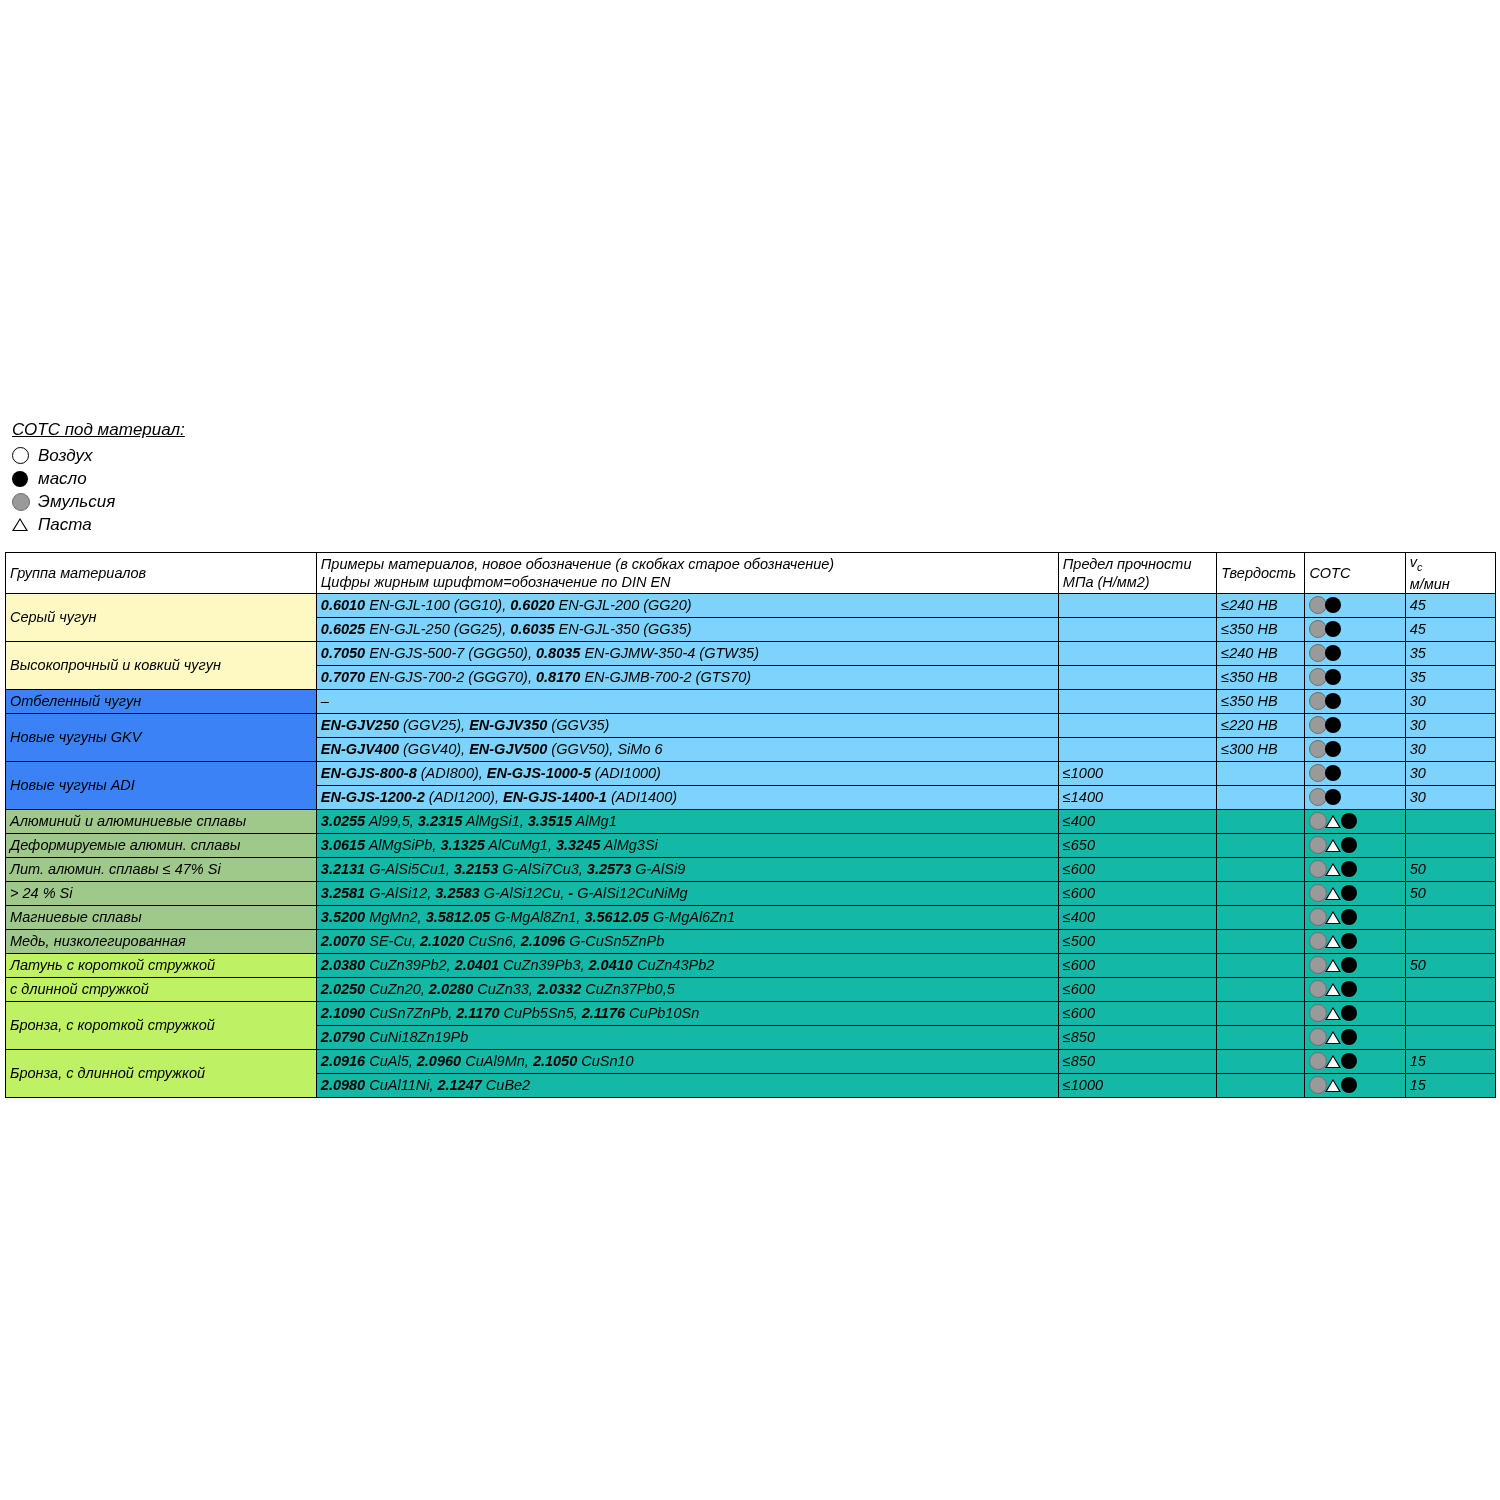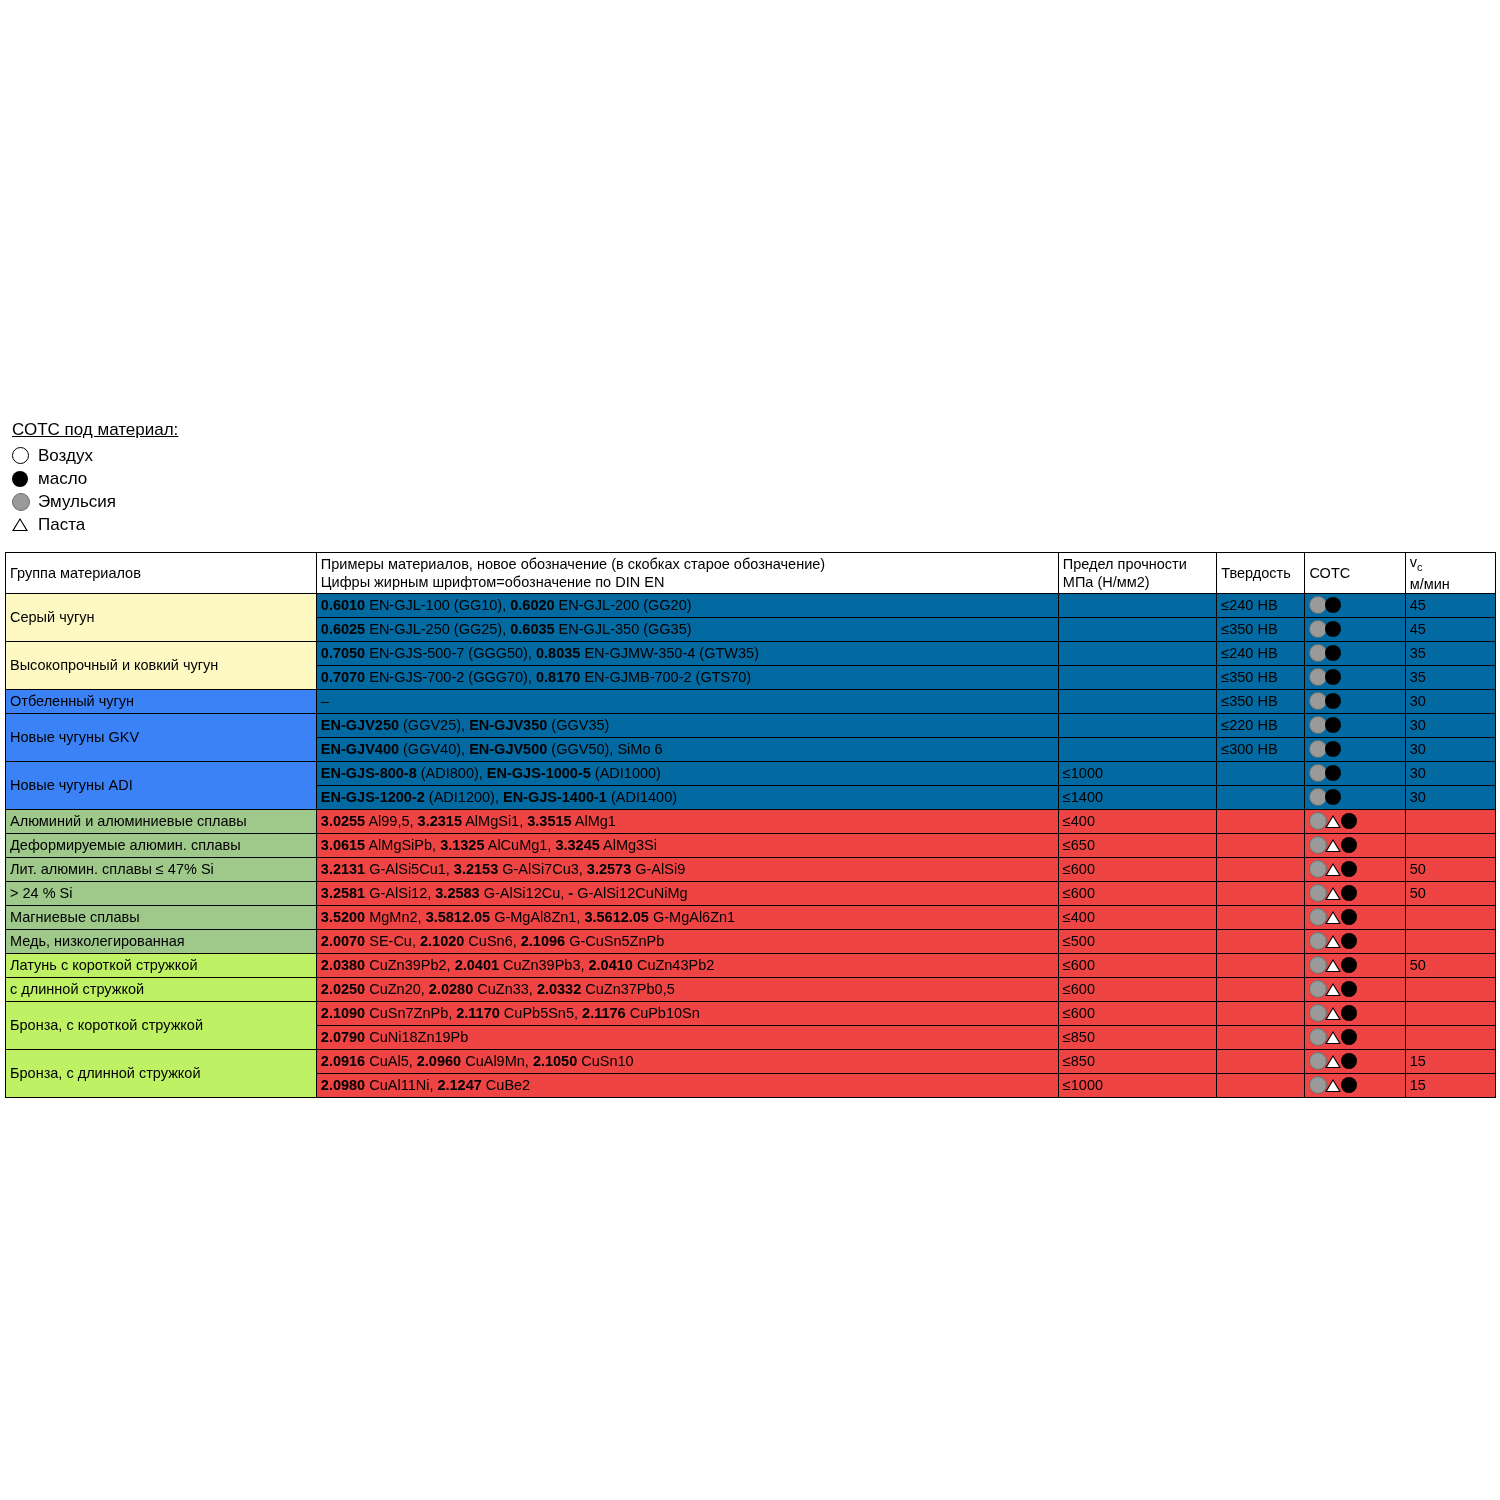--- a/index.html
+++ b/index.html
@@ -7,20 +7,21 @@
     padding: 0;
     background: #ffffff;
     width: 1500px;
     height: 1500px;
     font-family: "Liberation Sans", sans-serif;
   }
   #root {
     position: relative;
     width: 1500px;
     height: 1500px;
+    font-style: italic;
   }
   .legend {
     position: absolute;
     left: 12px;
     top: 420px;
     font-size: 17px;
     color: #000;
   }
   .legend-title {
     text-decoration: underline;
@@ -107,24 +108,24 @@
   .c-group { width: 310px; }
   .c-examples { width: 740px; }
   .c-strength { width: 158px; }
   .c-hard { width: 88px; }
   .c-cotc { width: 100px; text-align: center; }
   .c-vc { width: 90px; text-align: center; }
 
   
   .grp-red-1 { background: #fef9c3; }
   .grp-red-2 { background: #3b82f6; }
-  .row-red  { background: #0369a1; }
+  .row-red  { background: #7dd3fc; }
   .grp-green-1 { background: #9fc98a; }
   .grp-green-2 { background: #bef264; }
-  .row-green { background: #ef4444; }
+  .row-green { background: #14b8a6; }
 
   .cell-center { text-align: center; }
   .indent-right { text-align: right; padding-right: 8px; }
 
   b { font-weight: bold; }
 
   .cotc-cell {
     text-align: center;
     white-space: nowrap;
   }

